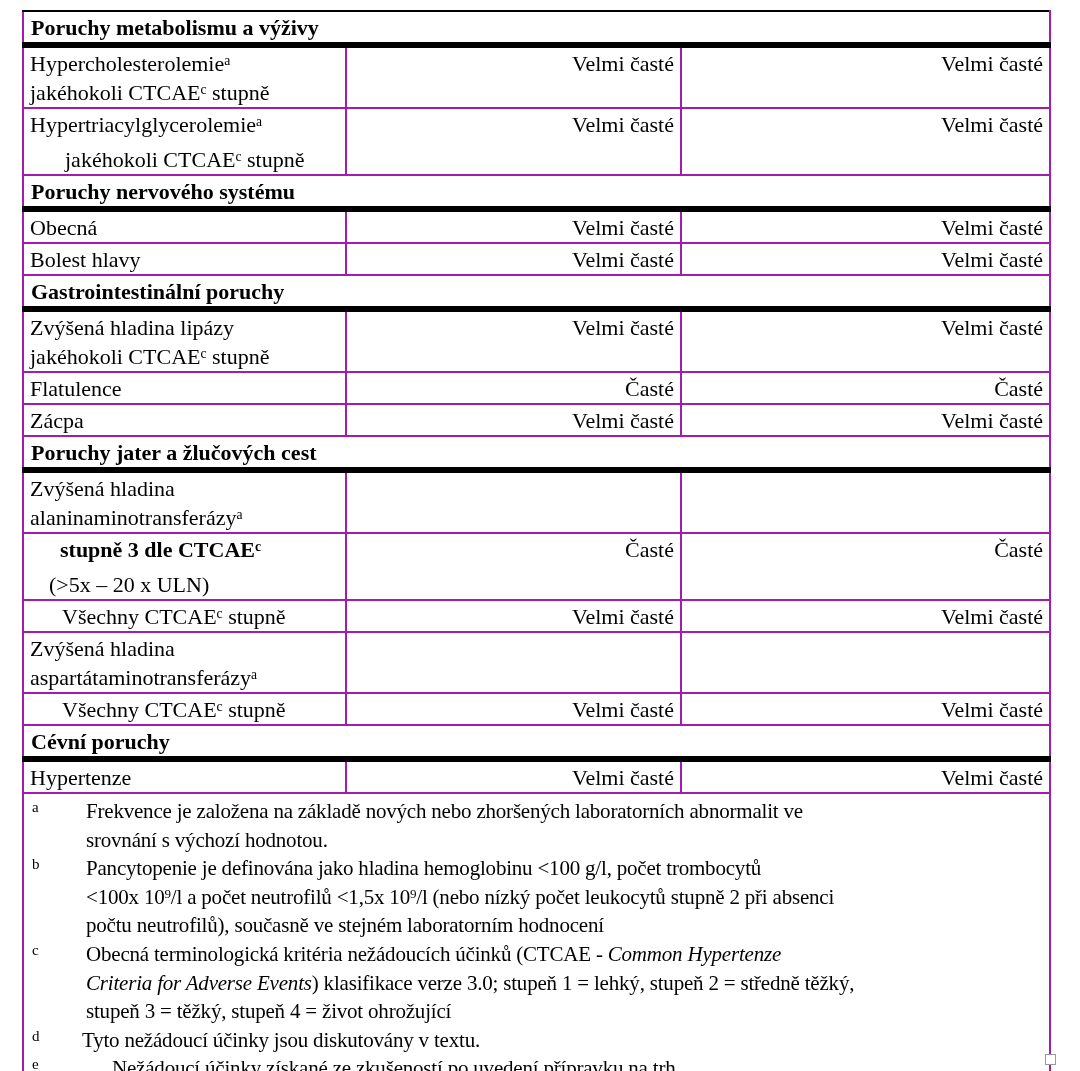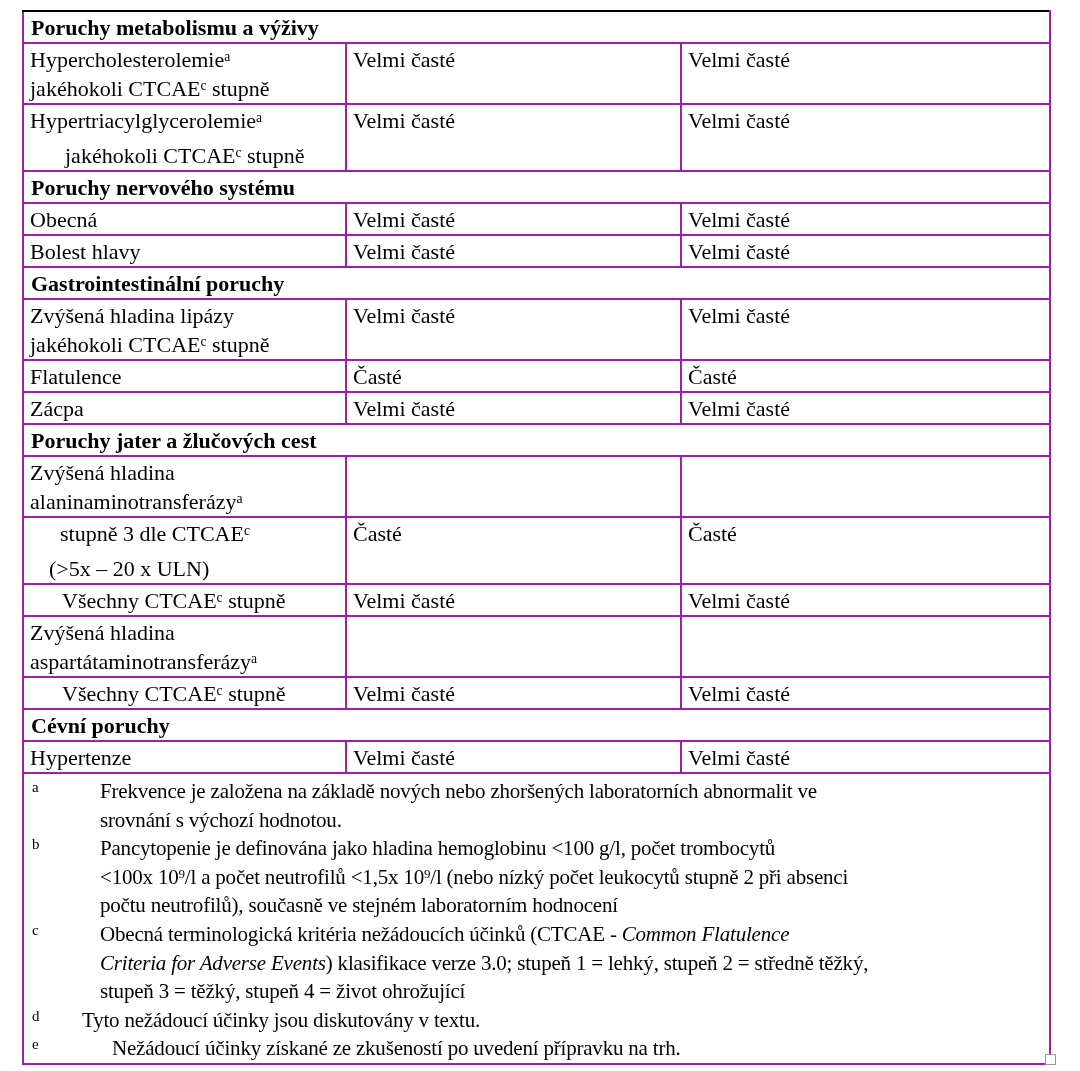--- a/index.html
+++ b/index.html
@@ -22,50 +22,50 @@
   .doc-table td {
     border: 2px solid #a21caf;
     vertical-align: top;
     font-size: 22px;
     padding: 1px 6px 0 6px;
     overflow: hidden;
   }
   tr.section-row { height: 32px; }
   tr.section-row td {
     border-top: 2px solid #000000;
-    border-bottom: 1px solid #000000;
+    border-bottom: 6px solid #000000;
     font-weight: bold;
     line-height: 29px;
     padding-left: 7px;
   }
   tr.term-row.lines-1 { height: 30px; }
   tr.term-row.lines-2 { height: 60px; }
   .term-line { line-height: 29px; white-space: nowrap; }
   .term-line.gap { margin-top: 6px; }
-  .freq-cell { text-align: left; line-height: 29px; }
+  .freq-cell { text-align: right; line-height: 29px; }
   sup.sx {
     font-size: 62%;
     line-height: 0;
     vertical-align: baseline;
     position: relative;
     top: -0.45em;
   }
   tr.footnote-row { height: 287px; }
   tr.footnote-row td {
     border-top: 2px solid #000000;
     padding: 3px 6px 0 6px;
   }
   .footnote { position: relative; }
   .fn-letter {
     position: absolute;
     left: 2px; top: 1px;
     font-size: 15px;
     line-height: 18px;
   }
-  .fn-lines { margin-left: 70px; }
+  .fn-lines { margin-left: 56px; }
   .fn-line {
     font-size: 21px;
     line-height: 28.6px;
     white-space: nowrap;
     letter-spacing: -0.2px;
   }
   .resize-handle {
     position: absolute;
     left: 1045px; top: 1054px;
     width: 11px; height: 11px;
@@ -151,21 +151,21 @@
       <tr class="term-row lines-2">
         <td>
           <div class="term-line"><span>Zvýšená hladina</span></div>
           <div class="term-line"><span>alaninaminotransferázy</span><sup class="sx">a</sup></div>
         </td>
         <td class="freq-cell"></td>
         <td class="freq-cell"></td>
       </tr>
       <tr class="term-row lines-2">
         <td>
-          <div class="term-line" style="padding-left: 30px;"><span>stupně 3 dle CTCAE</span><sup class="sx">c</sup></div>
+          <div class="term-line" style="padding-left: 30px; font-weight: bold;"><span>stupně 3 dle CTCAE</span><sup class="sx">c</sup></div>
           <div class="term-line gap" style="padding-left: 19px;"><span>(&gt;5x – 20 x ULN)</span></div>
         </td>
         <td class="freq-cell">Časté</td>
         <td class="freq-cell">Časté</td>
       </tr>
       <tr class="term-row lines-1">
         <td>
           <div class="term-line" style="padding-left: 32px;"><span>Všechny CTCAE</span><sup class="sx">c</sup><span> stupně</span></div>
         </td>
         <td class="freq-cell">Velmi časté</td>
@@ -209,21 +209,21 @@
             <span class="fn-letter">b</span>
             <div class="fn-lines">
               <div class="fn-line"><span>Pancytopenie je definována jako hladina hemoglobinu &lt;100 g/l, počet trombocytů</span></div>
               <div class="fn-line"><span>&lt;100x 10</span><sup class="sx">9</sup><span>/l a počet neutrofilů &lt;1,5x 10</span><sup class="sx">9</sup><span>/l (nebo nízký počet leukocytů stupně 2 při absenci</span></div>
               <div class="fn-line"><span>počtu neutrofilů), současně ve stejném laboratorním hodnocení</span></div>
             </div>
           </div>
           <div class="footnote">
             <span class="fn-letter">c</span>
             <div class="fn-lines">
-              <div class="fn-line"><span>Obecná terminologická kritéria nežádoucích účinků (CTCAE - </span><i>Common Flatulence</i></div>
+              <div class="fn-line"><span>Obecná terminologická kritéria nežádoucích účinků (CTCAE - </span><i>Common Hypertenze</i></div>
               <div class="fn-line"><i>Criteria for Adverse Events</i><span>) klasifikace verze 3.0; stupeň 1 = lehký, stupeň 2 = středně těžký,</span></div>
               <div class="fn-line"><span>stupeň 3 = těžký, stupeň 4 = život ohrožující</span></div>
             </div>
           </div>
           <div class="footnote">
             <span class="fn-letter">d</span>
             <div class="fn-lines" style="margin-left: 52px;">
               <div class="fn-line"><span>Tyto nežádoucí účinky jsou diskutovány v textu.</span></div>
             </div>
           </div>

